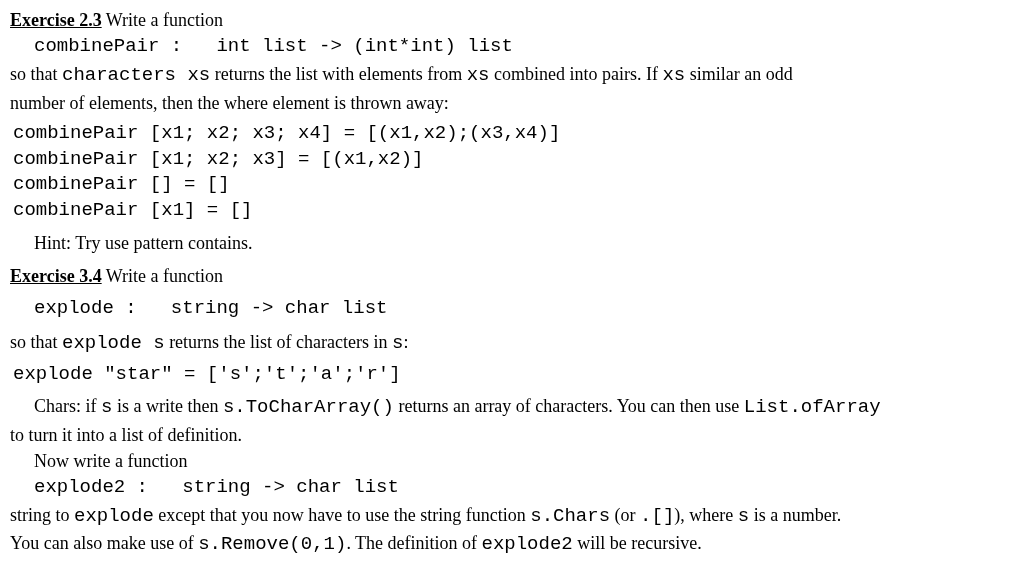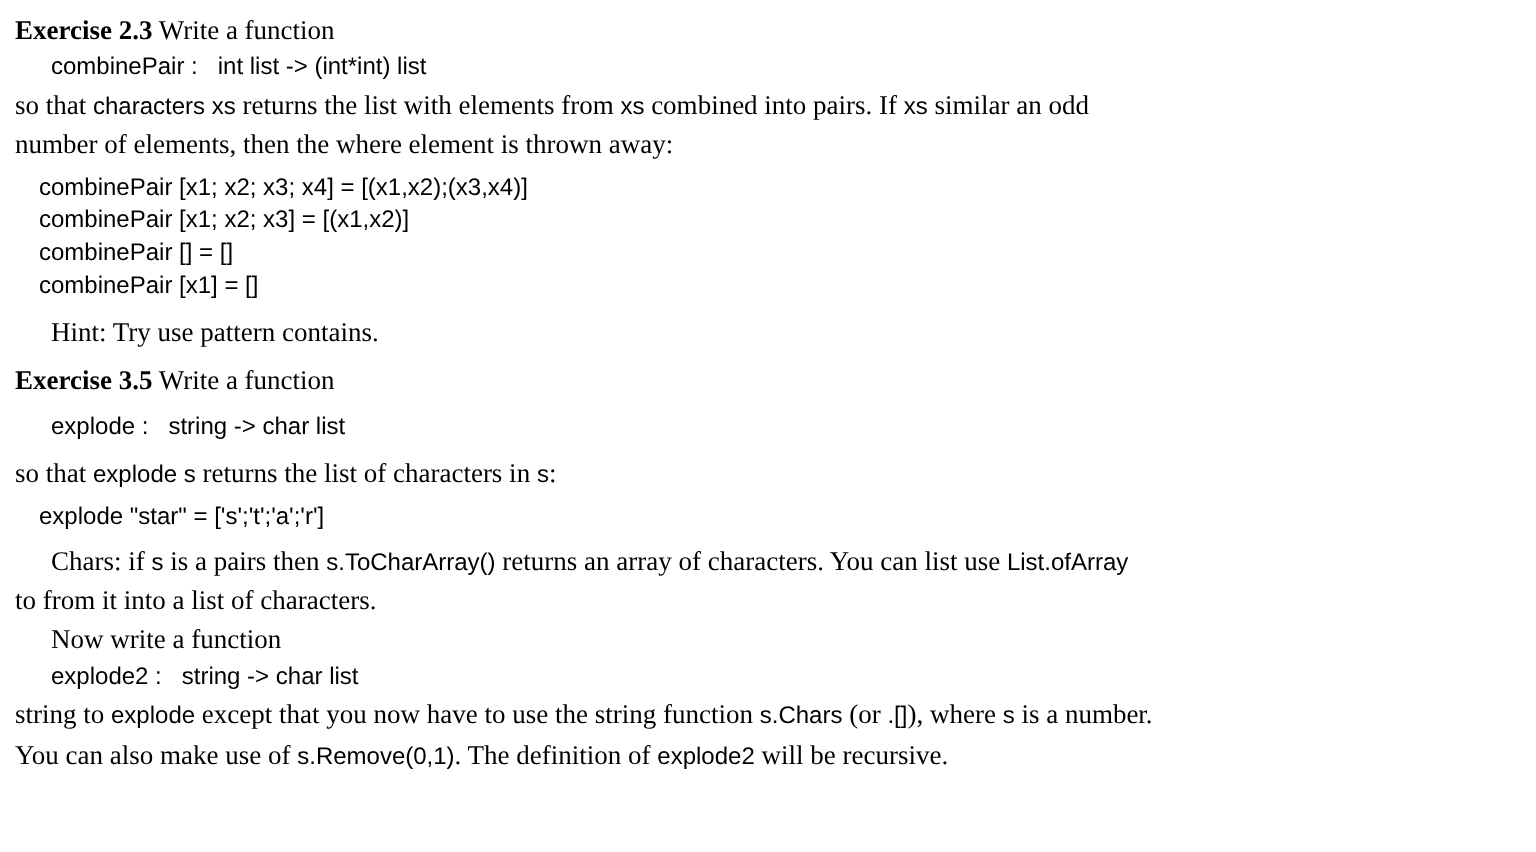--- a/index.html
+++ b/index.html
@@ -7,41 +7,41 @@
     font-size: 18px;
     line-height: 1.35;
     margin: 0;
     padding: 6px 10px 10px 10px;
     color: #000;
     background: #fff;
     width: 1024px;
     box-sizing: border-box;
   }
   .mono {
-    font-family: Liberation Sans, sans-serif;
-    font-size: 16px;
+    font-family: Liberation Mono, monospace;
+    font-size: 19px;
   }
   .para {
     margin: 2px 0;
   }
   .indent {
     padding-left: 24px;
   }
   .block {
     margin: 8px 0;
   }
   .sig {
     white-space: pre;
   }
   pre.mono {
-    margin: 6px 16px;
+    margin: 6px 3px;
     white-space: pre;
     line-height: 1.35;
   }
-  b { font-weight: bold; }
+  b { font-weight: bold; text-decoration: underline; }
 </style>
 </head>
 <body>
 
 <div class="para">
   <b>Exercise 2.3</b><span>  Write a function</span>
 </div>
 
 <div class="para indent mono sig">combinePair :   int list -&gt; (int*int) list</div>
 
@@ -51,37 +51,37 @@
 <div class="para">number of elements, then the where element is thrown away:</div>
 
 <pre class="mono">combinePair [x1; x2; x3; x4] = [(x1,x2);(x3,x4)]
 combinePair [x1; x2; x3] = [(x1,x2)]
 combinePair [] = []
 combinePair [x1] = []</pre>
 
 <div class="para indent block">Hint: Try use pattern contains.</div>
 
 <div class="para">
-  <b>Exercise 3.5</b><span>  Write a function</span>
+  <b>Exercise 3.4</b><span>  Write a function</span>
 </div>
 
 <div class="block">
   <div class="para indent mono sig">explode :   string -&gt; char list</div>
 </div>
 
 <div class="para">
   <span>so that </span><span class="mono">explode s</span><span> returns the list of characters in </span><span class="mono">s</span><span>:</span>
 </div>
 
 <pre class="mono">explode "star" = ['s';'t';'a';'r']</pre>
 
 <div class="para indent">
-  <span>Chars: if </span><span class="mono">s</span><span> is a pairs then </span><span class="mono">s.ToCharArray()</span><span> returns an array of characters.  You can list use </span><span class="mono">List.ofArray</span>
+  <span>Chars: if </span><span class="mono">s</span><span> is a write then </span><span class="mono">s.ToCharArray()</span><span> returns an array of characters.  You can then use </span><span class="mono">List.ofArray</span>
 </div>
-<div class="para">to from it into a list of characters.</div>
+<div class="para">to turn it into a list of definition.</div>
 
 <div class="para indent">Now write a function</div>
 
 <div class="para indent mono sig">explode2 :   string -&gt; char list</div>
 
 <div class="para">
   <span>string to </span><span class="mono">explode</span><span> except that you now have to use the string function </span><span class="mono">s.Chars</span><span> (or </span><span class="mono">.[]</span><span>), where </span><span class="mono">s</span><span> is a number.</span>
 </div>
 <div class="para">
   <span>You can also make use of </span><span class="mono">s.Remove(0,1)</span><span>. The definition of </span><span class="mono">explode2</span><span> will be recursive.</span>

